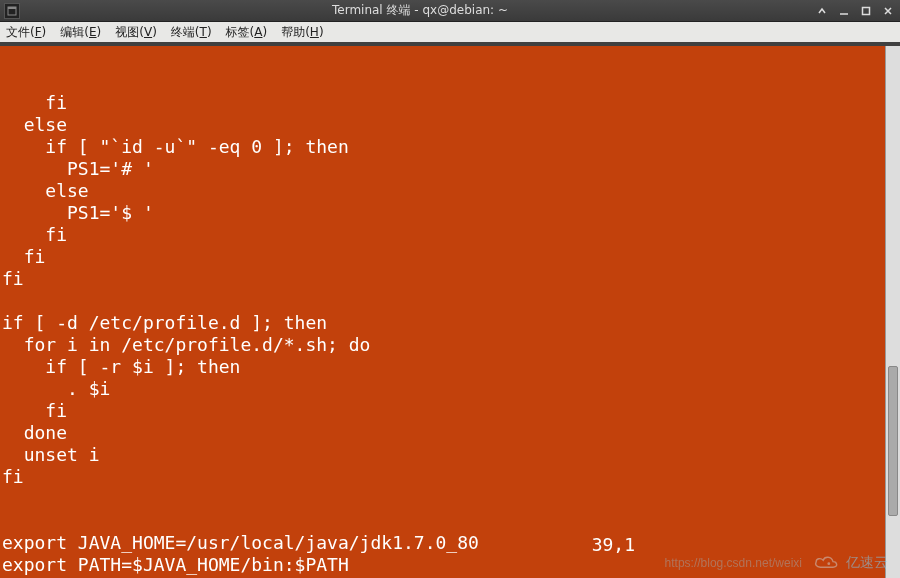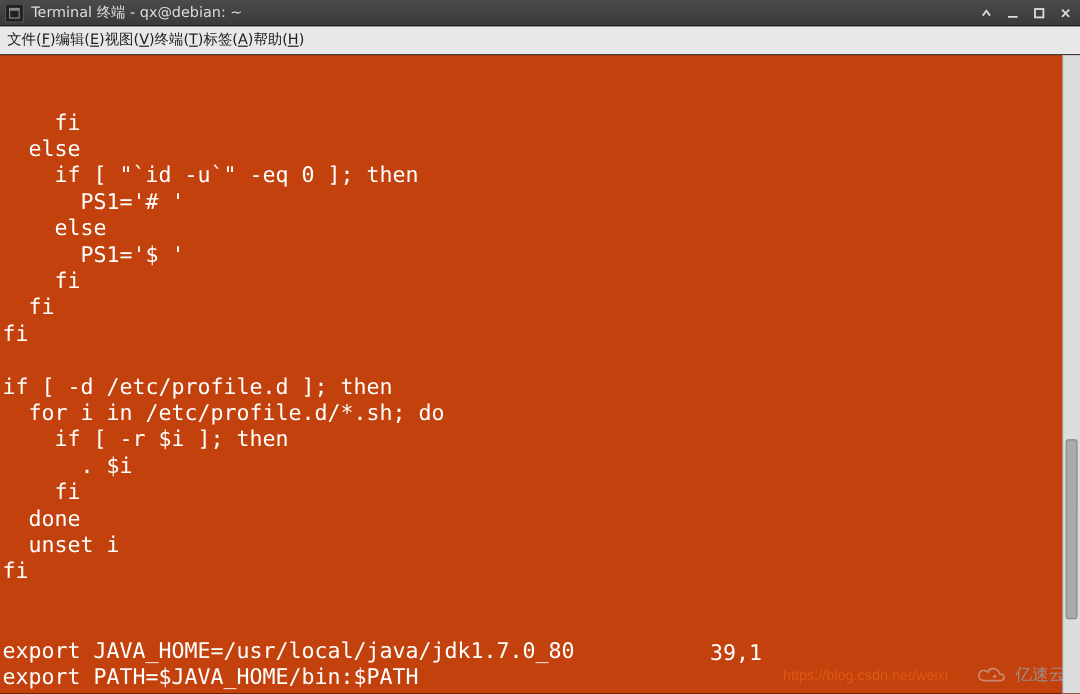--- a/index.html
+++ b/index.html
@@ -29,21 +29,21 @@
       border: 1px solid #555;
       margin-right: 6px;
       display: flex;
       align-items: center;
       justify-content: center;
       font-size: 9px;
       color: #aaa;
     }
     .titlebar-title {
       flex: 1;
-      text-align: left;
+      text-align: center;
     }
     .titlebar-controls {
       display: flex;
       gap: 6px;
       align-items: center;
     }
     .tbtn {
       width: 16px;
       height: 14px;
       display: flex;
@@ -56,21 +56,22 @@
     .tbtn svg { stroke: #ddd; fill: none; stroke-width: 1.5; }
     .menubar {
       height: 24px;
       background: #e8e8e6;
       display: flex;
       align-items: center;
       padding: 0 6px;
       font-size: 12px;
       font-family: "DejaVu Sans", sans-serif;
       color: #222;
-      border-bottom: 1px solid #404040;
+      border-bottom: 4px solid #404040;
+      gap: 14px;
     }
     .menuitem { cursor: pointer; }
     .menuitem .accel { text-decoration: underline; }
     .terminal-wrap {
       display: flex;
       height: calc(578px - 22px - 24px);
       background: #c2410c;
     }
     .terminal {
       flex: 1;
@@ -116,23 +117,23 @@
       display: flex;
       align-items: center;
       gap: 6px;
       opacity: 0.5;
       color: #7dd3fc;
       font-family: sans-serif;
       font-size: 14px;
     }
     .watermark-url {
       position: absolute;
-      right: 110px;
+      right: 98px;
       bottom: 8px;
-      color: #f97316;
+      color: #a3a3a3;
       font-size: 12px;
       font-family: sans-serif;
       opacity: 0.5;
       margin-top: 29px;
     }
     .watermark svg { width: 28px; height: 18px; }
     .line { display: block; min-height: 22px; }
   </style>
 </head>
 <body>

